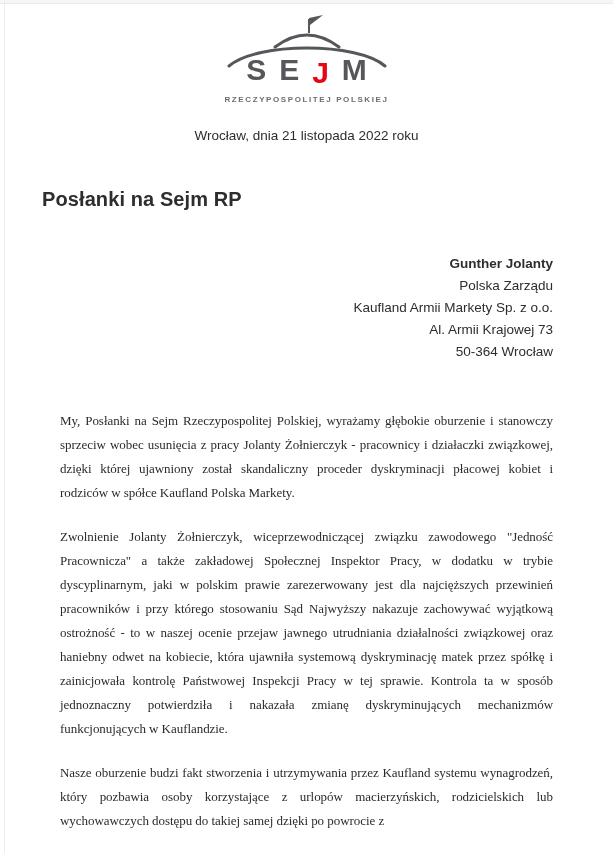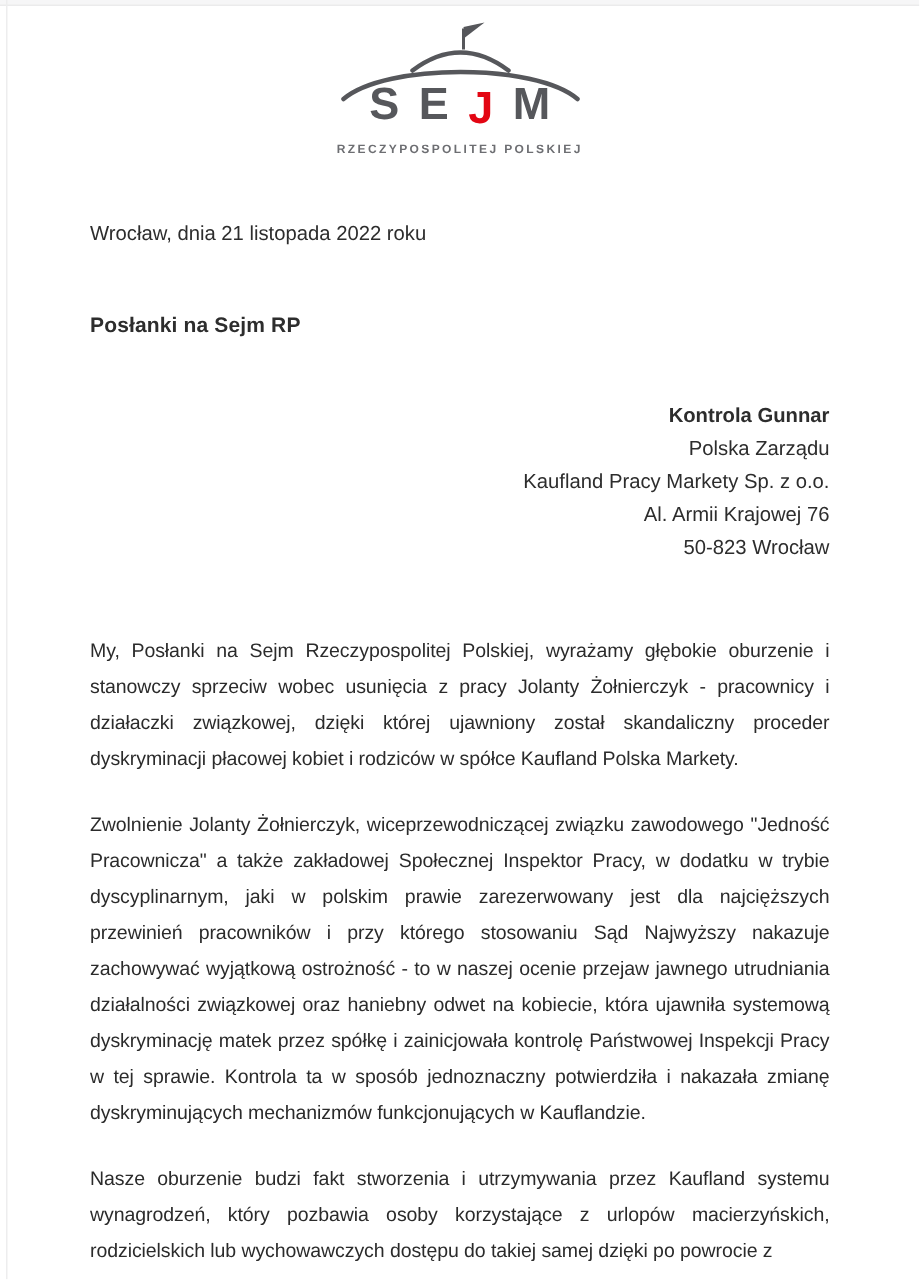--- a/index.html
+++ b/index.html
@@ -59,48 +59,49 @@
   .logo-caption {
     margin-top: 10px;
     font-size: 8px;
     font-weight: 600;
     letter-spacing: 1.6px;
     color: #6d6e72;
     white-space: nowrap;
   }
   
   .dateline {
-    margin-top: 44px;
+    margin-top: 24px;
     padding: 0 60px;
-    text-align: left;
+    text-align: center;
     font-size: 13.5px;
   }
   .sender {
     margin-top: 45px;
-    padding: 0 60px;
-    font-size: 14px;
+    padding: 0 42px;
+    font-size: 20px;
     font-weight: 700;
     letter-spacing: 0.1px;
   }
   .recipient {
     margin-top: 42px;
     padding: 0 60px;
     text-align: right;
     font-size: 13.5px;
     line-height: 22px;
   }
   .recipient .r-name { font-weight: 700; }
   .letter-body {
     margin-top: 46px;
     padding: 0 60px;
     font-size: 13px;
     line-height: 24px;
     text-align: justify;
     letter-spacing: -0.05px;
     color: #2b2b2b;
+    font-family: Liberation Serif, serif;
   }
   .letter-body p { margin: 0 0 20px 0; }
 </style>
 </head>
 <body>
 
 <div class="page">
   <div class="edge-top"></div>
   <div class="edge-left"></div>
 
@@ -118,25 +119,25 @@
       <span>M</span>
     </div>
     <div class="logo-caption">RZECZYPOSPOLITEJ POLSKIEJ</div>
   </header>
 
   <div class="dateline">Wrocław, dnia 21 listopada 2022 roku</div>
 
   <div class="sender">Posłanki na Sejm RP</div>
 
   <div class="recipient">
-    <div class="r-name">Kontrola Gunnar</div>
+    <div class="r-name">Gunther Jolanty</div>
     <div>Polska Zarządu</div>
-    <div>Kaufland Pracy Markety Sp. z o.o.</div>
-    <div>Al. Armii Krajowej 76</div>
-    <div>50-823 Wrocław</div>
+    <div>Kaufland Armii Markety Sp. z o.o.</div>
+    <div>Al. Armii Krajowej 73</div>
+    <div>50-364 Wrocław</div>
   </div>
 
   <div class="letter-body">
     <p>My, Posłanki na Sejm Rzeczypospolitej Polskiej, wyrażamy głębokie oburzenie i stanowczy sprzeciw wobec usunięcia z pracy Jolanty Żołnierczyk - pracownicy i działaczki związkowej, dzięki której ujawniony został skandaliczny proceder dyskryminacji płacowej kobiet i rodziców w spółce Kaufland Polska Markety.</p>
     <p>Zwolnienie Jolanty Żołnierczyk, wiceprzewodniczącej związku zawodowego "Jedność Pracownicza" a także zakładowej Społecznej Inspektor Pracy, w dodatku w trybie dyscyplinarnym, jaki w polskim prawie zarezerwowany jest dla najcięższych przewinień pracowników i przy którego stosowaniu Sąd Najwyższy nakazuje zachowywać wyjątkową ostrożność - to w naszej ocenie przejaw jawnego utrudniania działalności związkowej oraz haniebny odwet na kobiecie, która ujawniła systemową dyskryminację matek przez spółkę i zainicjowała kontrolę Państwowej Inspekcji Pracy w tej sprawie. Kontrola ta w sposób jednoznaczny potwierdziła i nakazała zmianę dyskryminujących mechanizmów funkcjonujących w Kauflandzie.</p>
     <p>Nasze oburzenie budzi fakt stworzenia i utrzymywania przez Kaufland systemu wynagrodzeń, który pozbawia osoby korzystające z urlopów macierzyńskich, rodzicielskich lub wychowawczych dostępu do takiej samej dzięki po powrocie z</p>
   </div>
 </div>
 
 </body></html>

